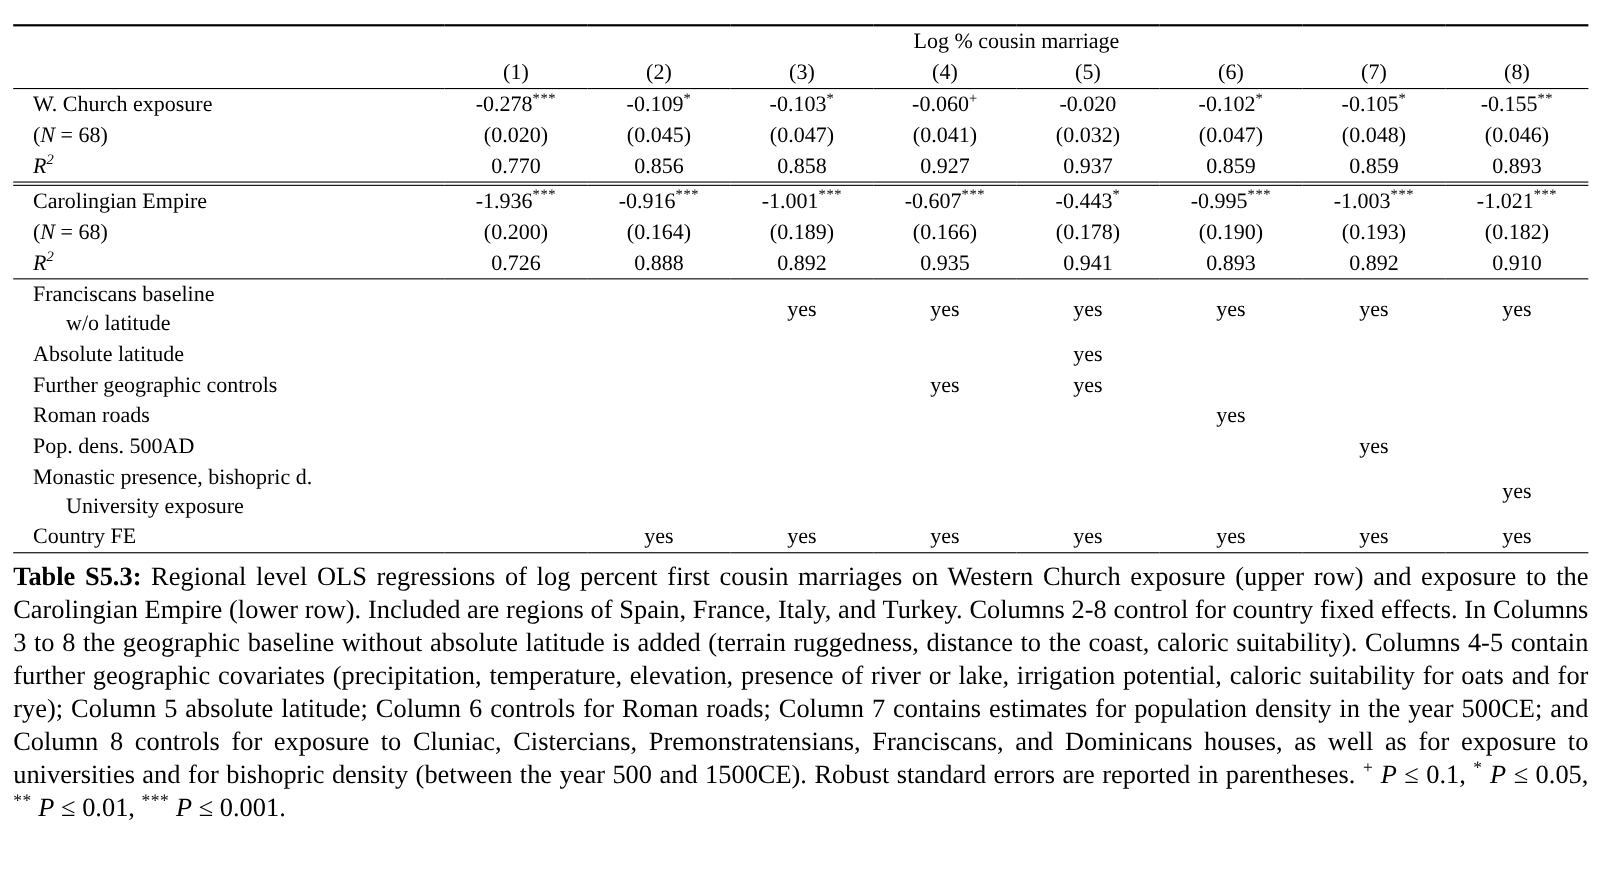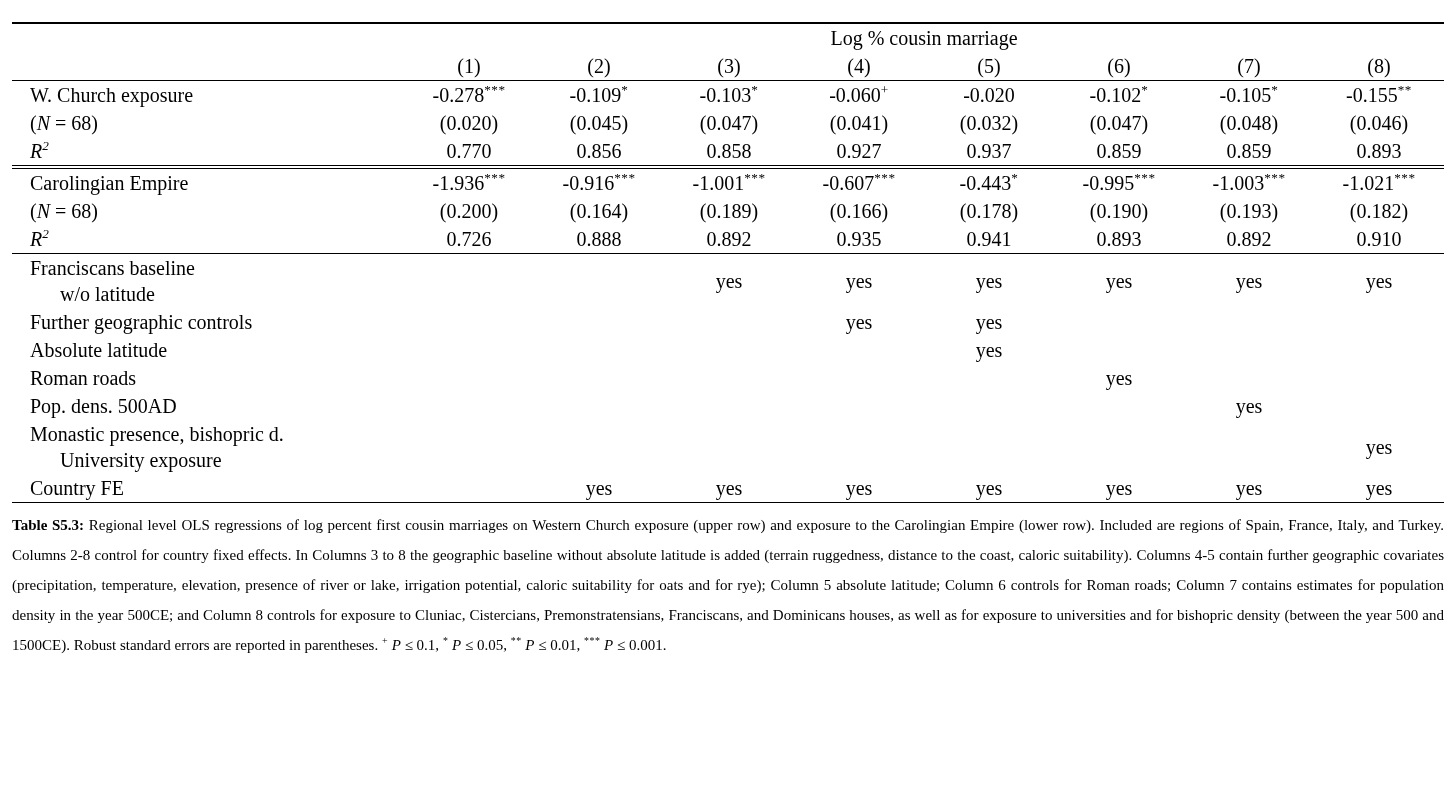--- a/index.html
+++ b/index.html
@@ -26,21 +26,21 @@
   sup { font-size:66%; line-height:0; vertical-align:super; letter-spacing:0.5px; }
 
   thead tr.top  td { border-top:2.5px solid #000; }
   thead tr.hdr2 td { border-bottom:1.5px solid #000; }
   tbody tr.dbl  td { border-top:4px double #000; }
   tbody tr.mid  td { border-top:1.5px solid #000; }
   tbody tr.bb   td { border-bottom:1.5px solid #000; }
 
   .caption {
     width:1432px; margin-top:7px;
-    font-size:15px; line-height:30px;
+    font-size:24px; line-height:30px;
     text-align:justify; text-justify:inter-word;
   }
   .caption b { font-weight:bold; }
 </style>
 </head>
 <body>
 
 <div class="page">
 
   <table>
@@ -150,39 +150,39 @@
           <td></td>
           <td>yes</td>
           <td>yes</td>
           <td>yes</td>
           <td>yes</td>
           <td>yes</td>
           <td>yes</td>
         </tr>
         <tr>
           <td class="lbl">
+            <div>Absolute latitude</div>
+          </td>
+          <td></td>
+          <td></td>
+          <td></td>
+          <td></td>
+          <td>yes</td>
+          <td></td>
+          <td></td>
+          <td></td>
+        </tr>
+        <tr>
+          <td class="lbl">
             <div>Further geographic controls</div>
           </td>
           <td></td>
           <td></td>
           <td></td>
           <td>yes</td>
-          <td>yes</td>
-          <td></td>
-          <td></td>
-          <td></td>
-        </tr>
-        <tr>
-          <td class="lbl">
-            <div>Absolute latitude</div>
-          </td>
-          <td></td>
-          <td></td>
-          <td></td>
-          <td></td>
           <td>yes</td>
           <td></td>
           <td></td>
           <td></td>
         </tr>
         <tr>
           <td class="lbl">
             <div>Roman roads</div>
           </td>
           <td></td>

